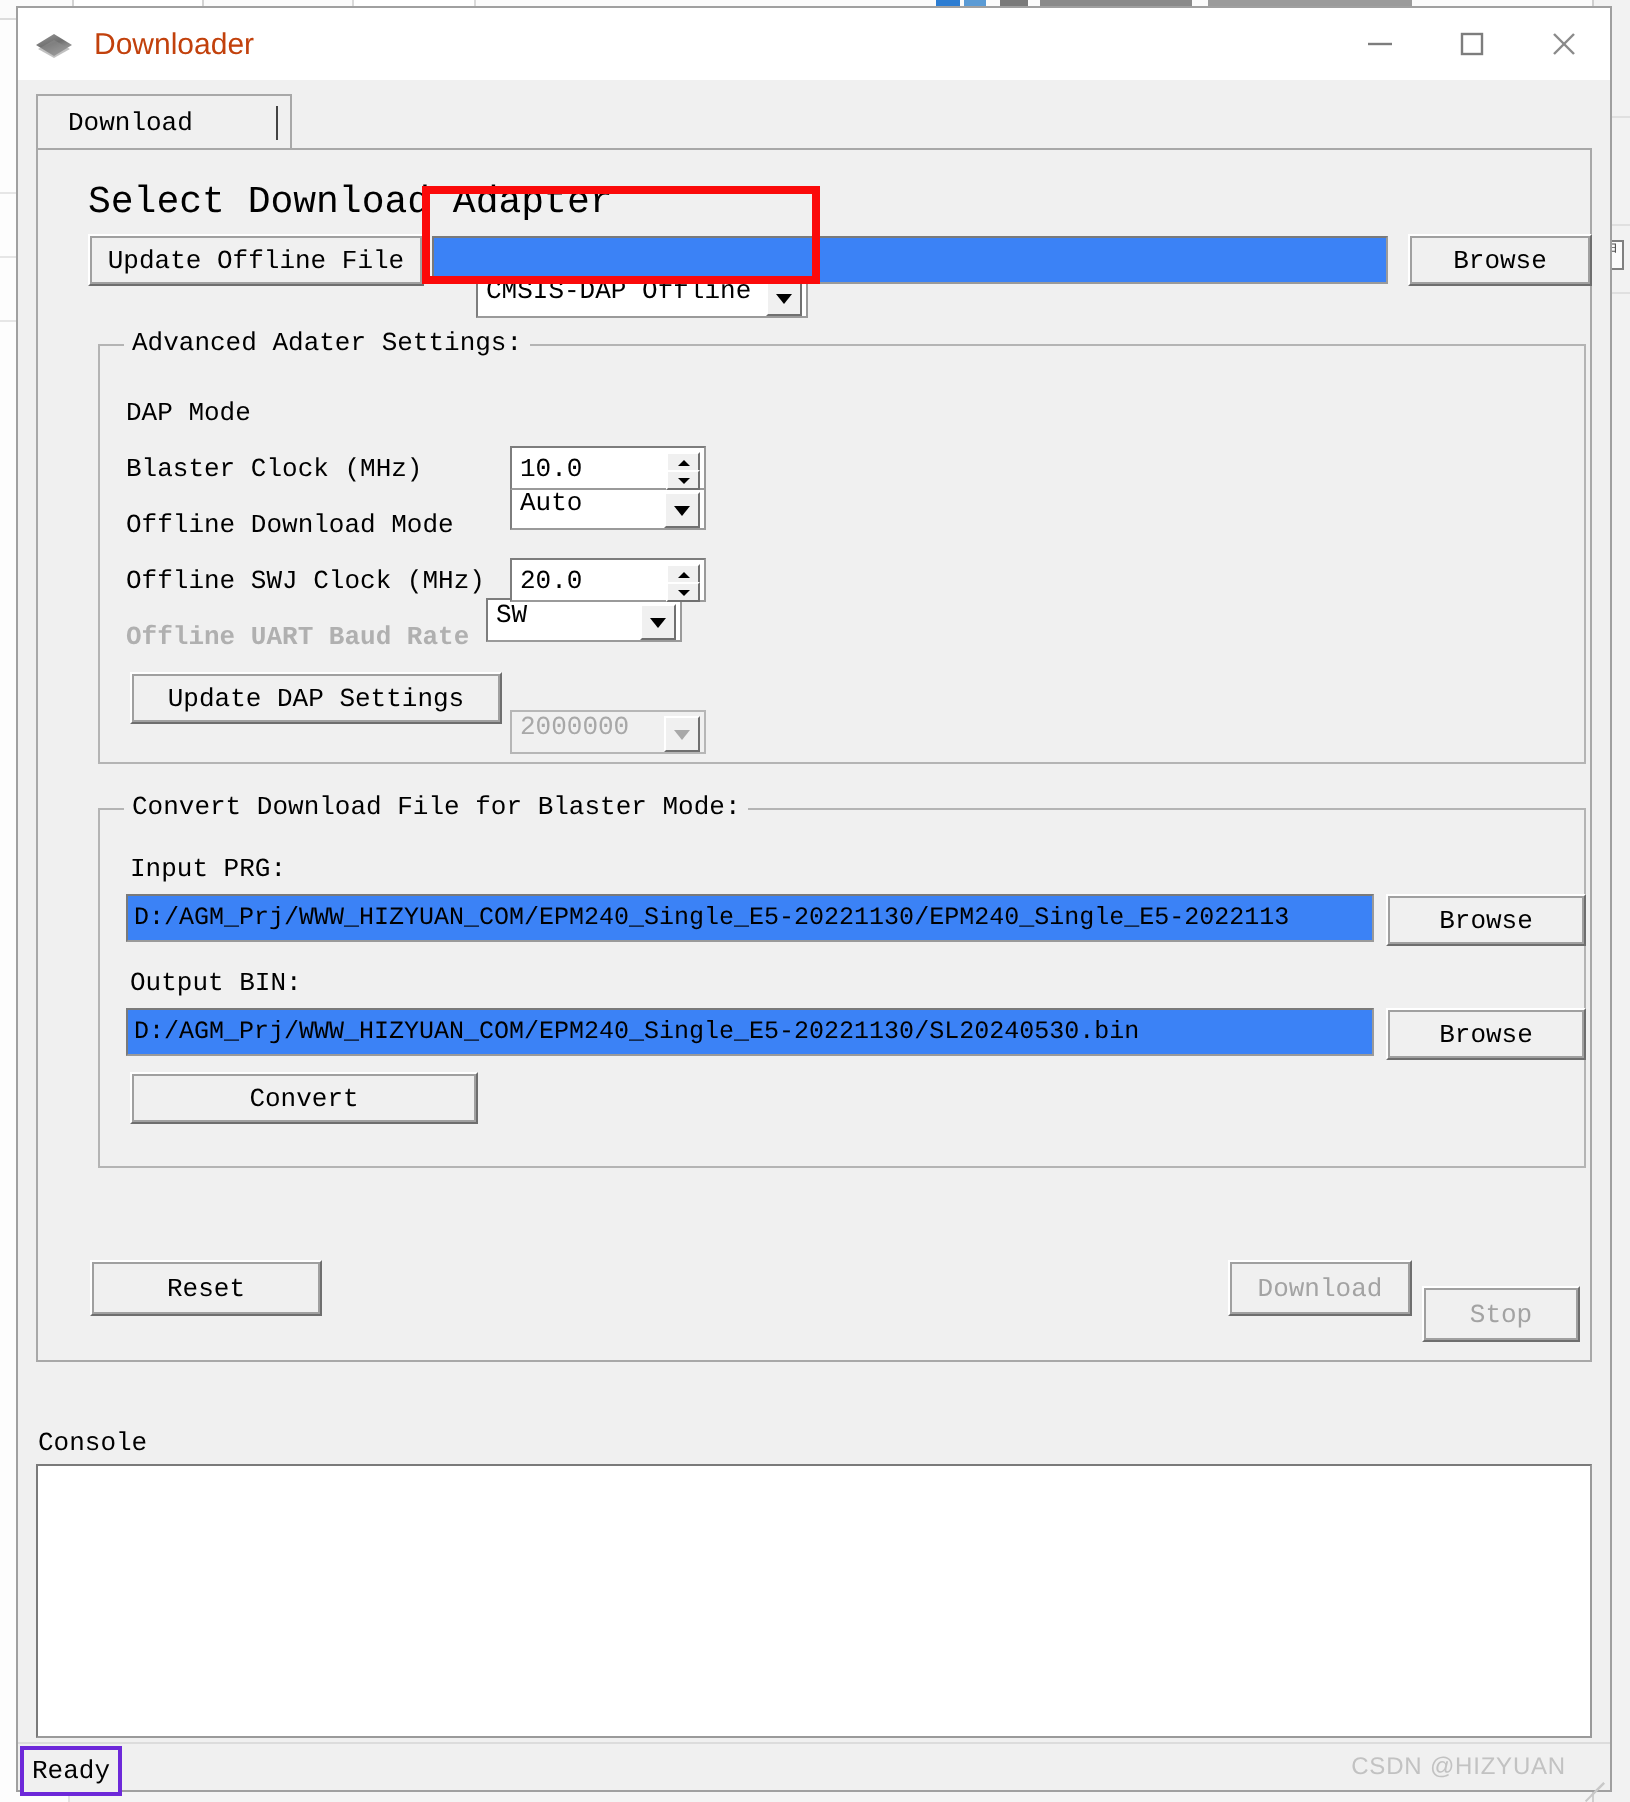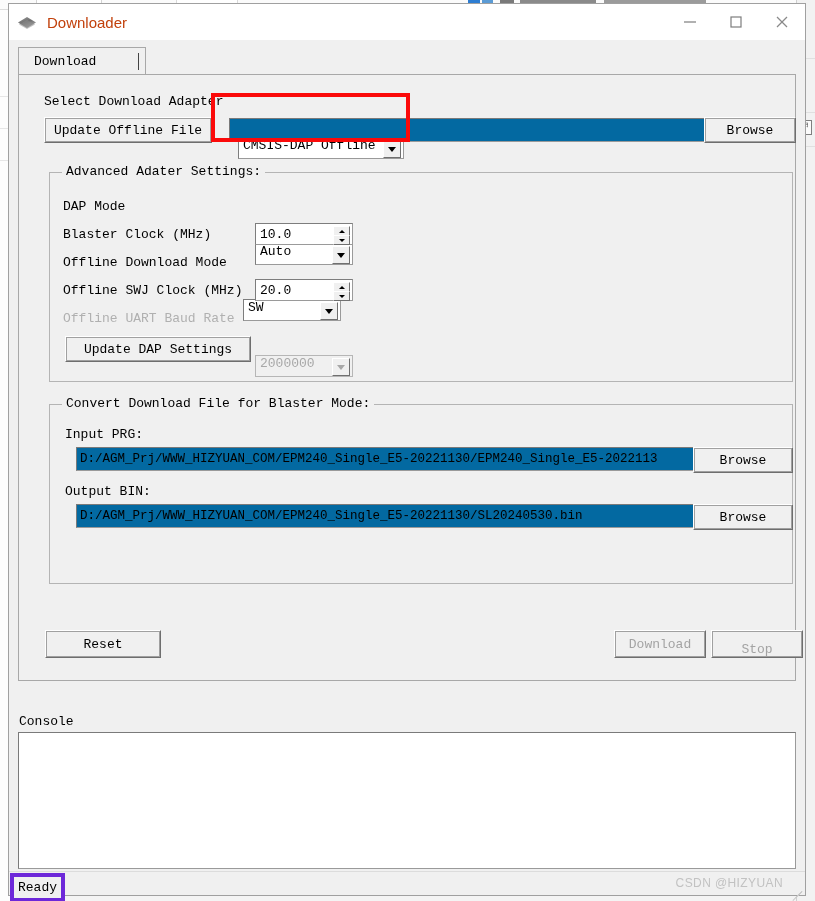--- a/index.html
+++ b/index.html
@@ -129,21 +129,21 @@
     background: #f0f0f0;
     border: 1px solid #a8a8a8;
     box-sizing: border-box;
   }
 
   
   .row-adapter {
     position: absolute; left: 25px; top: 15px; height: 22px;
     display: flex; align-items: center;
   }
-  .lbl { font-size: 13px; white-space: nowrap; }
+  .lbl { font-size: 19px; white-space: nowrap; }
 
   .combo {
     position: relative; box-sizing: border-box;
     background: #ffffff;
     border: 1px solid #9a9a9a;
     border-top-color: #7d7d7d; border-left-color: #7d7d7d;
     height: 22px;
     display: flex; align-items: flex-start;
     padding-left: 4px;
     font-size: 13px;
@@ -192,39 +192,39 @@
     border-right-color: #6e6e6e; border-bottom-color: #6e6e6e;
     box-shadow: 0 0 0 1px #a0a0a0 inset;
     display:flex; align-items:center; justify-content:center;
     font-size:13px; height:26px;
     font-family:"Liberation Mono","DejaVu Sans Mono",monospace;
   }
   .btn.disabled { color:#a3a3a3; }
 
   .txtfield {
     box-sizing: border-box;
-    background:#0369a1;
+    background:#3b82f6;
     border:1px solid #9a9a9a;
     border-top-color:#7a7a7a; border-left-color:#7a7a7a;
     height:24px; display:flex; align-items:center;
-    padding-left:3px; font-size:12.5px; overflow:hidden; white-space:nowrap;margin-left:13px;
+    padding-left:3px; font-size:12.5px; overflow:hidden; white-space:nowrap;
   }
 
   
   .groupbox {
     position:absolute; box-sizing:border-box;
     border:1px solid #b4b4b4;
   }
   .groupbox > .gb-title {
     position:absolute; left:12px; top:-9px;
     background:#f0f0f0; padding:0 4px; font-size:13px;
   }
 
   .field-label { position:absolute; font-size:13px; white-space:nowrap; }
-  .field-label.muted { color:#b0b0b0; }
+  .field-label.muted { color:#b0b0b0;font-weight:bold; }
 
   
   .red-box {
     position:absolute; border:4px solid #fb0a0a; box-sizing:border-box;
     pointer-events:none;
   }
 
   
   .console-label {
     position:absolute; left:10px; top:710px; font-size:13px;
@@ -234,21 +234,21 @@
     background:#ffffff; border:1px solid #9a9a9a;
     border-top-color:#7a7a7a; border-left-color:#7a7a7a;
     box-sizing:border-box;
   }
   .statusbar {
     position:absolute; left:0; bottom:0; width:796px; height:24px;
     background:#f0f0f0; border-top:1px solid #dcdcdc; box-sizing:border-box;
   }
   .status-cell {
     position:absolute; left:1px; top:1px; height:21px;
-    background:#f0f0f0; border:4px solid #6d28d9;
+    background:#f0f0f0; border:2px solid #6d28d9;
     display:flex; align-items:center; padding:0 4px; font-size:13px;
   }
   .watermark {
     position:absolute; right:22px; top:4px;
     font-family:"Liberation Sans", sans-serif; font-size:12px; color:#c2c2c2;
     letter-spacing:.4px;
   }
   .grip { position:absolute; right:3px; bottom:2px; width:14px; height:14px; }
   .grip i { position:absolute; background:#c9c9c9; height:1px; transform-origin: right; }
 </style>
@@ -378,28 +378,31 @@
     <div class="btn" style="position:absolute;left:674px;top:372px;width:100px;height:26px;">
       <span>Browse</span>
     </div>
 
     <span class="field-label" style="left:46px;top:409px;">Output BIN:</span>
     <div class="txtfield" style="position:absolute;left:44px;top:429px;width:624px;">D:/AGM_Prj/WWW_HIZYUAN_COM/EPM240_Single_E5-20221130/SL20240530.bin</div>
     <div class="btn" style="position:absolute;left:674px;top:429px;width:100px;height:26px;">
       <span>Browse</span>
     </div>
 
+    <div class="btn" style="position:absolute;left:46px;top:461px;width:174px;height:26px;">
+      <span>Convert</span>
+    </div>
 
     <div class="btn" style="position:absolute;left:26px;top:555px;width:116px;height:28px;">
       <span>Reset</span>
     </div>
     <div class="btn disabled" style="position:absolute;left:595px;top:555px;width:92px;height:28px;">
       <span>Download</span>
     </div>
-    <div class="btn disabled" style="position:absolute;left:692px;top:555px;width:92px;height:28px;align-items:flex-end;">
+    <div class="btn disabled" style="position:absolute;left:692px;top:568px;width:79px;height:28px;">
       <span>Stop</span>
     </div>
   </div>
 
   <div class="console-label">Console</div>
   <div class="console-box"></div>
 
   <div class="statusbar">
     <div class="status-cell">Ready</div>
     <div class="watermark">CSDN @HIZYUAN</div>

